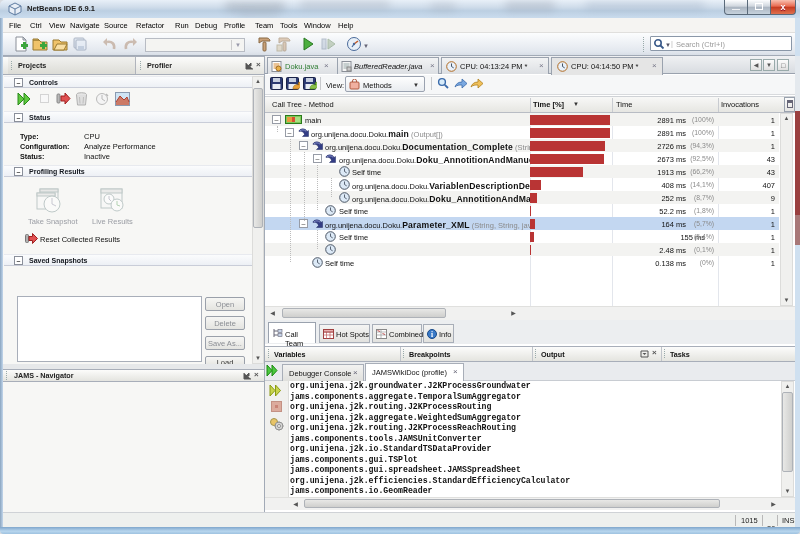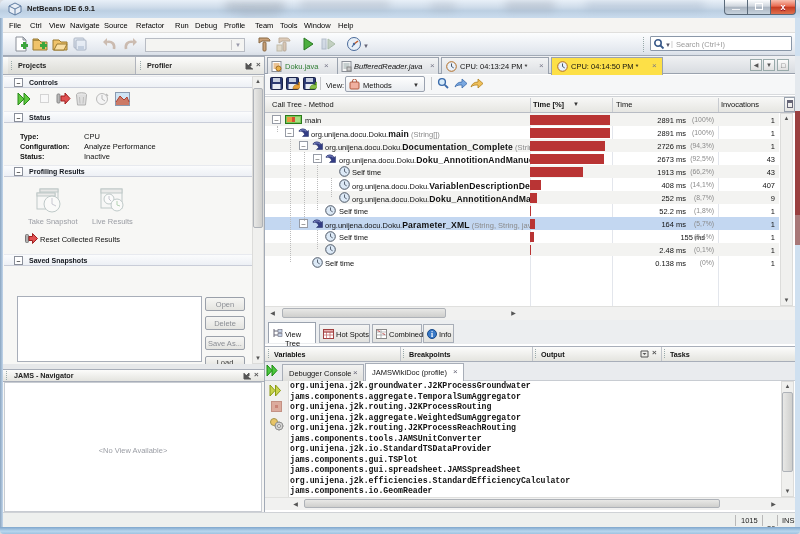--- a/index.html
+++ b/index.html
@@ -266,23 +266,20 @@
 
  <div class="abs" style="left:0;top:308px;width:261px;height:5px;background:#e6e8ea"></div>
 
  <div class="abs phdr" style="left:0;top:313px;width:261px;height:13px"></div>
  <div class="grip" style="left:3px;top:315px"></div>
  <span class="abs" style="left:11px;top:315px;font-weight:bold;font-size:7.2px;color:#222">JAMS - Navigator</span>
  <svg class="abs" style="left:240px;top:316px" width="9" height="8" viewBox="0 0 9 8">
         <path d="M1 1v6h7M3 4l3-3v3z" stroke="#555" fill="#555" stroke-width="1"></path>
       </svg>
  <span class="abs" style="left:251px;top:314px;color:#555;font-size:8px;font-weight:bold">×</span>
- <div class="abs" style="left:1px;top:326px;width:258px;height:130px;background:#fff;border:1px solid #c8ccd2">
-  <div style="text-align:center;margin-top:63px;color:#9a9da4;font-size:7.5px">&lt;No View Available&gt;</div>
- </div>
 </div>
 
 <div class="abs" id="epan" style="width:531px;height:456px">
 
  <div class="abs" style="left:0;top:0;width:531px;height:18px;background:linear-gradient(#f0f1f3,#d8dce1);border-bottom:1px solid #9aa2ae"></div>
  <div class="etab" style="left:2px;width:90px">
   <svg class="abs" style="left:3px;top:3px" width="11" height="11" viewBox="0 0 11 11">
           <rect x="1" y="0.5" width="9" height="10" fill="#fff" stroke="#8a8f98"></rect>
           <path d="M2.5 3h6M2.5 5h6M2.5 7h4" stroke="#d88a30" stroke-width="1"></path>
           <circle cx="7.5" cy="7.5" r="2.5" fill="#e8b04a" stroke="#a06a20"></circle>
@@ -300,21 +297,21 @@
         <span class="abs" style="left:92px;top:3px;color:#778;font-size:8px">×</span>
  </div>
  <div class="etab" style="left:176px;width:108px">
   <svg class="abs" style="left:4px;top:3px" width="11" height="11" viewBox="0 0 11 11">
           <circle cx="5.5" cy="5.5" r="4.8" fill="#e8f0fa" stroke="#b06a20"></circle>
           <path d="M5.5 2.5v3l2.2 1.4" fill="none" stroke="#456" stroke-width="1"></path>
         </svg>
   <span class="abs" style="left:18px;top:4px">CPU: 04:13:24 PM *</span>
         <span class="abs" style="left:97px;top:3px;color:#778;font-size:8px">×</span>
  </div>
- <div class="etab" style="left:286px;width:112px;background:#fde047;height:18px">
+ <div class="etab" style="left:286px;width:112px;background:#e5e5e5;height:18px">
   <svg class="abs" style="left:5px;top:3px" width="11" height="11" viewBox="0 0 11 11">
           <circle cx="5.5" cy="5.5" r="4.8" fill="#e8f0fa" stroke="#b06a20"></circle>
           <path d="M5.5 2.5v3l2.2 1.4" fill="none" stroke="#456" stroke-width="1"></path>
         </svg>
   <span class="abs" style="left:19px;top:4px">CPU: 04:14:50 PM *</span>
         <span class="abs" style="left:100px;top:3px;color:#778;font-size:8px">×</span>
  </div>
  <div class="abs" style="left:485px;top:3px;width:12px;height:12px;background:linear-gradient(#fcfcfc,#e0e0e0);border:1px solid #9aa;text-align:center;font-size:6px;line-height:11px;color:#555">◀</div>
  <div class="abs" style="left:498px;top:3px;width:12px;height:12px;background:linear-gradient(#fcfcfc,#e0e0e0);border:1px solid #9aa;text-align:center;font-size:6px;line-height:11px;color:#555">▼</div>
  <div class="abs" style="left:512px;top:3px;width:12px;height:12px;background:linear-gradient(#fcfcfc,#e0e0e0);border:1px solid #9aa;text-align:center;font-size:7px;line-height:11px;color:#555">□</div>
@@ -393,21 +390,21 @@
         <span class="pcv" style="left:415px">(100%)</span>
         <span class="inv" style="left:455px">1</span>
       </div>
 <div class="row" style="top:70px">
         <div class="ebox" style="left:20px;top:2px">–</div>
         <svg class="clk" style="left:33px;top:1px" viewBox="0 0 11 11">
           <path d="M1 4.5 C1 1.5 7.5 0.5 9 4.5 L10.5 3.5 10.5 9.5 4.5 9.5 6.5 7.5 C5.5 4.5 3.5 4 1 4.5z" fill="#333d85" stroke="#1f2860" stroke-width="0.5"></path>
           <path d="M2 3.8C3.5 2.6 6.5 2.4 8 4.2" fill="none" stroke="#9aa2d8" stroke-width="0.8"></path>
         </svg>
         <div style="position:absolute;left:0;top:0;width:265px;height:13px;overflow:hidden">
-          <span class="tn" style="left:46px">org.unijena.docu.Doku.<span class="tb">main</span><span class="tg"> (String[])</span></span>
+          <span class="tn" style="left:46px">org.unijena.docu.Doku.<span class="tb">main</span><span class="tg"> (Output[])</span></span>
         </div>
         <div class="bar" style="left:265px;width:80px"></div>
         <span class="msv" style="left:341px">2891 ms</span>
         <span class="pcv" style="left:415px">(100%)</span>
         <span class="inv" style="left:455px">1</span>
       </div>
 <div class="row rowg" style="top:83px">
         <div class="ebox" style="left:34px;top:2px">–</div>
         <svg class="clk" style="left:47px;top:1px" viewBox="0 0 11 11">
           <path d="M1 4.5 C1 1.5 7.5 0.5 9 4.5 L10.5 3.5 10.5 9.5 4.5 9.5 6.5 7.5 C5.5 4.5 3.5 4 1 4.5z" fill="#333d85" stroke="#1f2860" stroke-width="0.5"></path>
@@ -552,21 +549,21 @@
  <div class="abs sbthumbh" style="left:17px;top:252px;width:164px;height:10px"></div>
  <span class="sbarr" style="left:243px;top:251px;width:11px;line-height:13px">▶</span>
 
  <div class="abs" style="left:0;top:264px;width:531px;height:24px;background:#eceef0"></div>
  <div class="abs" style="left:3px;top:266px;width:48px;height:21px;background:#fff;border:1px solid #9aa2ae;border-bottom:none;z-index:2">
   <svg class="abs" style="left:3px;top:5px" width="11" height="10" viewBox="0 0 11 10">
           <path d="M2 1v8M2 3h4M2 7h4" stroke="#667" fill="none"></path>
           <rect x="6" y="1.5" width="4" height="3" fill="#c8d4e8" stroke="#667" stroke-width="0.6"></rect>
           <rect x="6" y="5.5" width="4" height="3" fill="#c8d4e8" stroke="#667" stroke-width="0.6"></rect>
         </svg>
-  <span class="abs" style="left:16px;top:7px">View Tree</span>
+  <span class="abs" style="left:16px;top:7px">Call Team</span>
  </div>
  <div class="abs" style="left:54px;top:268px;width:51px;height:19px;background:linear-gradient(#f4f4f3,#e2e2df);border:1px solid #a8aeb8">
   <svg class="abs" style="left:3px;top:4px" width="11" height="10" viewBox="0 0 11 10">
           <rect x="0.5" y="0.5" width="10" height="9" fill="#fff" stroke="#a04040"></rect>
           <path d="M0.5 3h10M0.5 6h10M3.5 0.5v9M7 0.5v9" stroke="#c06060" stroke-width="0.7"></path>
           <rect x="0.5" y="0.5" width="10" height="2.5" fill="#e8b0b0" stroke="#a04040"></rect>
         </svg>
   <span class="abs" style="left:16px;top:5px">Hot Spots</span>
  </div>
  <div class="abs" style="left:107px;top:268px;width:50px;height:19px;background:linear-gradient(#f4f4f3,#e2e2df);border:1px solid #a8aeb8">

